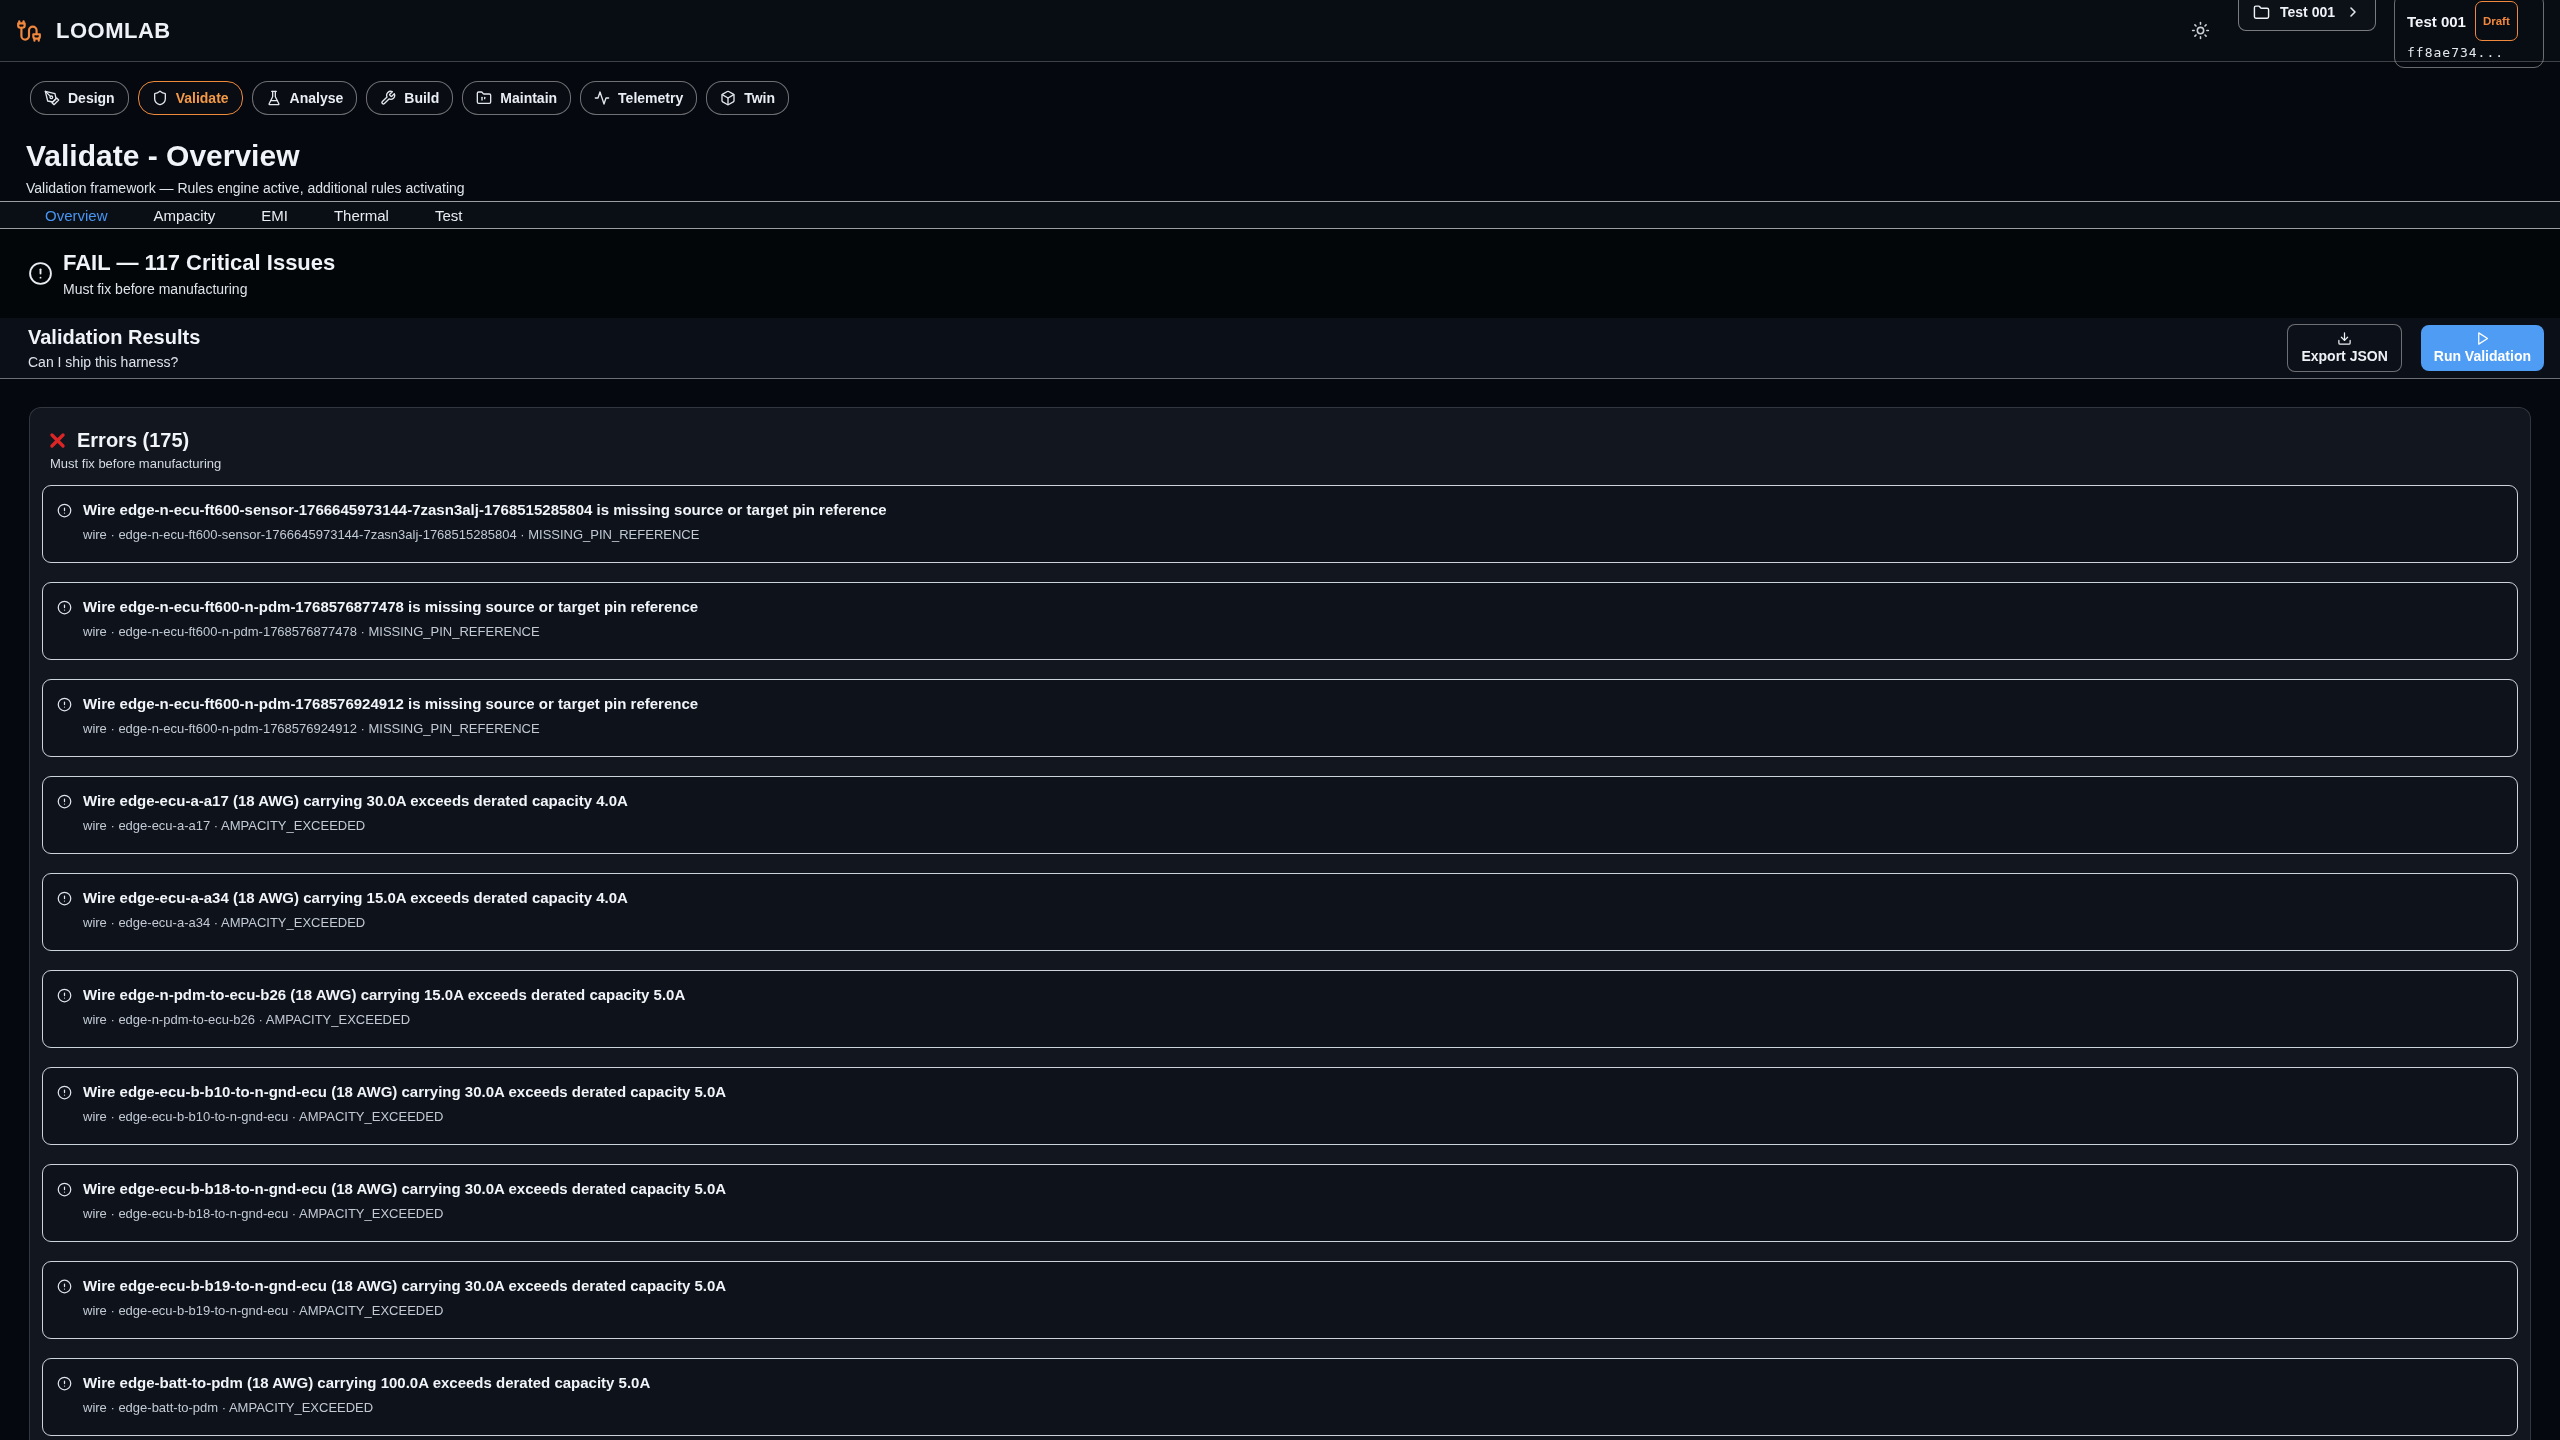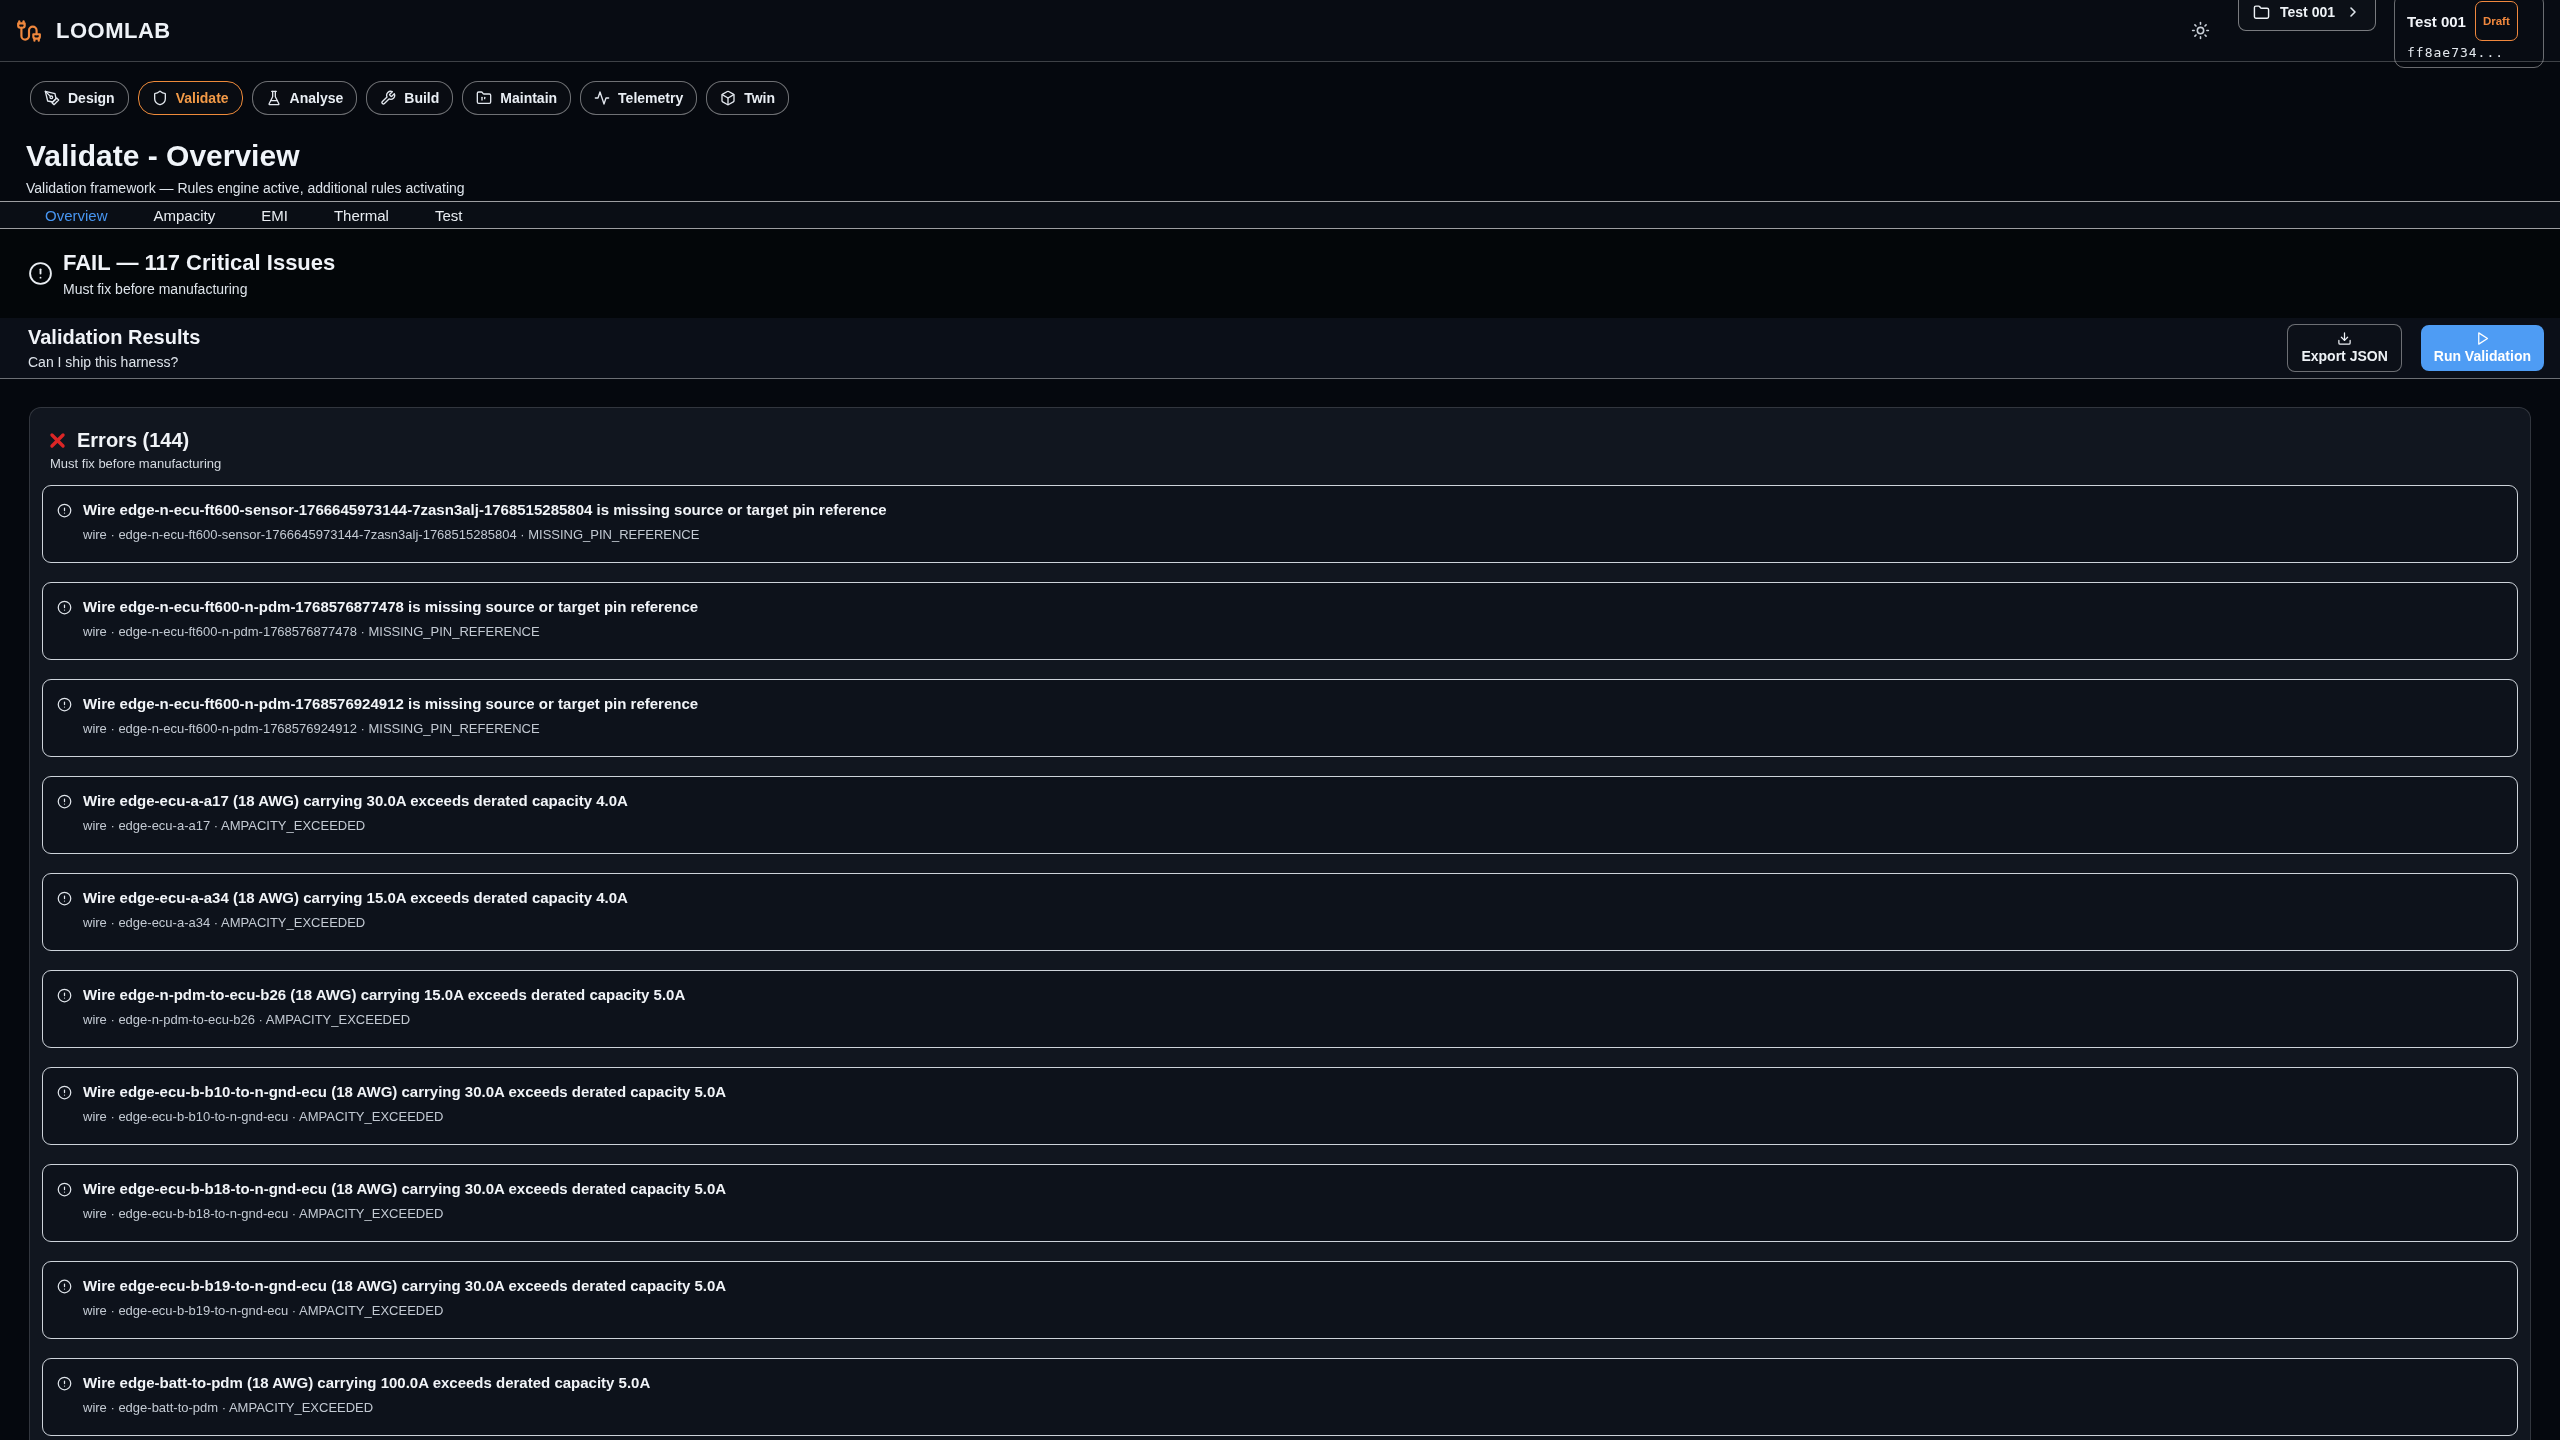--- a/index.html
+++ b/index.html
@@ -315,21 +315,21 @@
 <div class="errors-section">
   <div class="errors-panel">
     <div class="panel-head">
       <div class="row">
         <span>
           <svg width="19" height="19" viewBox="0 0 24 24" fill="none" stroke="#dc2626" stroke-width="4.2" stroke-linecap="round">
             <path d="M5 5 19 19"></path>
               <path d="M19 5 5 19"></path>
           </svg>
         </span>
-        <span class="panel-title">Errors (144)</span>
+        <span class="panel-title">Errors (175)</span>
       </div>
       <div class="panel-sub">Must fix before manufacturing</div>
     </div>
 
     <div class="cards">
 
       <div class="error-card">
         <span class="eicon">
             <svg width="15" height="15" viewBox="0 0 24 24" fill="none" stroke="currentColor" stroke-width="2" stroke-linecap="round">
               <circle cx="12" cy="12" r="10"></circle>

